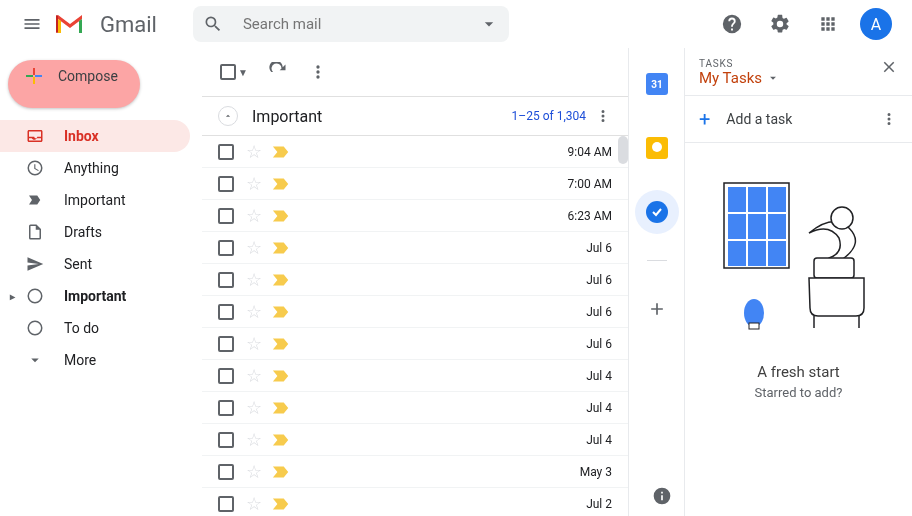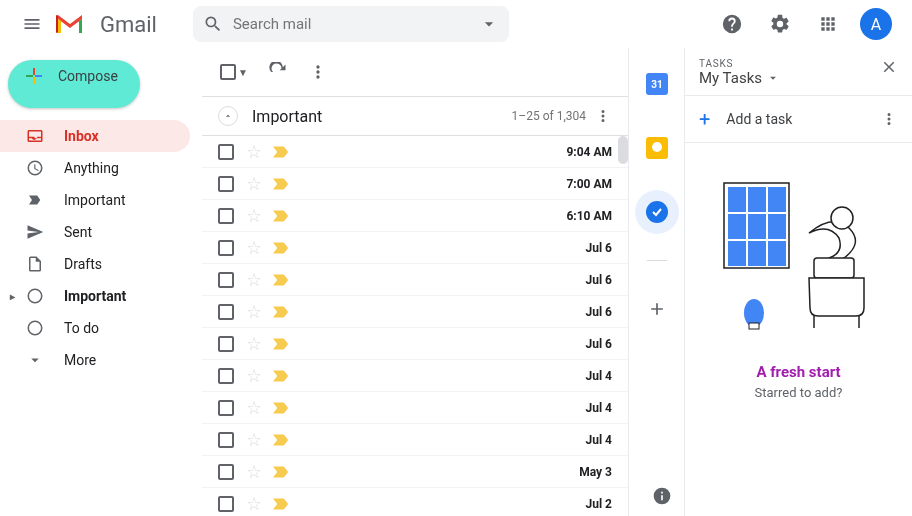--- a/index.html
+++ b/index.html
@@ -2,73 +2,73 @@
 <html><head>
 <meta charset="utf-8">
 <style>
 * { margin: 0; padding: 0; box-sizing: border-box; font-family: 'Google Sans', Roboto, Arial, sans-serif; }
 body { width: 912px; height: 516px; overflow: hidden; background: #fff; color: #202124; display: flex; flex-direction: column; }
 .header { height: 48px; display: flex; align-items: center; padding: 0 8px; }
 .hamburger { width: 48px; height: 48px; display: flex; align-items: center; justify-content: center; cursor: pointer; color: #5f6368; }
 .logo { display: flex; align-items: center; margin-right: 30px; }
 .logo-text { font-size: 22px; color: #5f6368; margin-left: 16px; }
 .search-bar { flex: 0 0 316px; height: 36px; background: #f1f3f4; border-radius: 8px; display: flex; align-items: center; padding: 0 10px; margin-left: 6px; }
-.search-bar input { border: none; background: transparent; outline: none; font-size: 15px; flex: 1; margin-left: 10px; color: #5f6368; }
+.search-bar input { border: none; background: transparent; outline: none; font-size: 15px; flex: 1; margin-left: 20px; color: #5f6368; }
 .search-opts { color: #5f6368; cursor: pointer; }
 .header-spacer { flex: 1; }
 .header-icons { display: flex; align-items: center; gap: 8px; }
 .icon-btn { width: 40px; height: 40px; display: flex; align-items: center; justify-content: center; cursor: pointer; color: #5f6368; border-radius: 50%; }
 .avatar { width: 32px; height: 32px; border-radius: 50%; background: #1a73e8; color: #fff; display: flex; align-items: center; justify-content: center; font-size: 16px; cursor: pointer; margin-left: 4px; margin-right: 12px; }
 .body-wrap { flex: 1; display: flex; overflow: hidden; }
 .left-nav { width: 202px; padding-top: 8px; }
-.compose-btn { margin: 4px 0 12px 8px; height: 48px; padding: 0 22px 16px 14px; border-radius: 24px; background: #5eead4; box-shadow: 0 1px 3px rgba(60,64,67,0.3); display: inline-flex; align-items: center; cursor: pointer; font-size: 14px; color: #3c4043; }
+.compose-btn { margin: 4px 0 12px 8px; height: 48px; padding: 0 22px 16px 14px; border-radius: 24px; background: #fca5a5; box-shadow: 0 1px 3px rgba(60,64,67,0.3); display: inline-flex; align-items: center; cursor: pointer; font-size: 14px; color: #3c4043; }
 .compose-btn svg { margin-right: 12px; }
 .nav-item { height: 32px; display: flex; align-items: center; padding: 0 12px 0 26px; border-radius: 0 16px 16px 0; cursor: pointer; font-size: 14px; color: #202124; margin-right: 12px; }
 .nav-item.active { background: #fce8e6; color: #d93025; font-weight: 700; }
 .nav-item.bold { font-weight: 700; }
 .nav-item .ni-icon { width: 20px; margin-right: 18px; color: #5f6368; display: flex; }
 .nav-item.active .ni-icon { color: #d93025; }
 .nav-item .caret { position: absolute; left: 10px; font-size: 10px; color: #5f6368; }
 .nav-item { position: relative; }
 .main { flex: 1; display: flex; flex-direction: column; border-left: none; }
 .toolbar { height: 48px; display: flex; align-items: center; padding: 0 10px; }
 .checkbox { width: 16px; height: 16px; border: 2px solid #5f6368; border-radius: 2px; cursor: pointer; }
 .tb-check { display: flex; align-items: center; margin-left: 8px; }
 .tb-caret { font-size: 10px; color: #5f6368; margin-left: 2px; cursor: pointer; }
 .tb-icon { margin-left: 20px; cursor: pointer; color: #5f6368; }
 .section-header { height: 40px; display: flex; align-items: center; padding: 0 16px; border-top: 1px solid #e0e0e0; border-bottom: 1px solid #e0e0e0; }
 .section-header .collapse { cursor: pointer; color: #5f6368; width: 20px; height: 20px; border: 1px solid #dadce0; border-radius: 50%; display: flex; align-items: center; justify-content: center; margin-right: 14px; font-size: 12px; }
 .section-title { font-size: 16px; color: #202124; flex: 1; }
-.section-count { font-size: 12px; color: #737373; margin-right: 8px; }
+.section-count { font-size: 12px; color: #1d4ed8; margin-right: 8px; }
 .section-more { cursor: pointer; color: #5f6368; }
 .mail-list { flex: 1; overflow-y: auto; position: relative; }
 .mail-row { height: 32px; display: flex; align-items: center; padding: 0 16px; border-bottom: 1px solid #f1f3f4; cursor: pointer; }
 .mail-row .checkbox { margin-right: 12px; }
 .mail-star { color: #dadce0; cursor: pointer; margin-right: 10px; font-size: 18px; }
 .mail-important { margin-right: 10px; }
-.mail-date { margin-left: auto; font-size: 12px; font-weight: 700; color: #202124; }
+.mail-date { margin-left: auto; font-size: 12px; font-weight: 400; color: #202124; }
 .scrollbar-ghost { position: absolute; right: 0; top: 0; width: 10px; height: 28px; background: #dadce0; border-radius: 5px; }
 .right-rail { width: 56px; border-left: 1px solid #e8eaed; display: flex; flex-direction: column; align-items: center; padding-top: 16px; gap: 24px; }
 .rail-app { width: 40px; height: 40px; display: flex; align-items: center; justify-content: center; cursor: pointer; border-radius: 50%; position: relative; }
 .rail-app.active::before { content: ''; position: absolute; inset: -2px; border-radius: 50%; background: #e8f0fe; z-index: -1; }
 .rail-divider { width: 20px; height: 1px; background: #dadce0; margin: 4px 0; }
 .tasks-panel { width: 228px; border-left: 1px solid #e8eaed; display: flex; flex-direction: column; }
 .tasks-header { padding: 10px 14px 8px; display: flex; align-items: flex-start; }
 .tasks-header-text { flex: 1; }
 .tasks-label { font-size: 10px; letter-spacing: 0.8px; color: #5f6368; text-transform: uppercase; }
-.tasks-title { font-size: 15px; color: #404040; display: flex; align-items: center; cursor: pointer; }
+.tasks-title { font-size: 15px; color: #c2410c; display: flex; align-items: center; cursor: pointer; }
 .tasks-title svg { margin-left: 4px; }
 .tasks-close { cursor: pointer; color: #5f6368; }
 .tasks-add { height: 48px; display: flex; align-items: center; padding: 0 14px; border-top: 1px solid #e8eaed; border-bottom: 1px solid #e8eaed; }
 .tasks-add-btn { display: flex; align-items: center; cursor: pointer; color: #3c4043; font-size: 14px; flex: 1; }
 .tasks-add-btn .plus { color: #1a73e8; margin-right: 16px; font-size: 20px; }
 .tasks-more { cursor: pointer; color: #5f6368; }
 .tasks-body { flex: 1; display: flex; flex-direction: column; align-items: center; justify-content: flex-start; padding: 30px 14px; }
 .tasks-illus { width: 170px; height: 170px; margin-bottom: 20px; }
-.fresh-title { font-size: 15px; color: #a21caf; margin-bottom: 4px; font-weight: bold; }
+.fresh-title { font-size: 15px; color: #404040; margin-bottom: 4px; }
 .fresh-sub { font-size: 13px; color: #5f6368; }
 .info-floating { position: absolute; bottom: 10px; right: 240px; color: #5f6368; cursor: pointer; }
 svg { display: block; }
 </style>
 </head>
 <body>
 
 <div class="header">
   <div class="hamburger">
     <svg width="20" height="20" viewBox="0 0 24 24">
@@ -153,32 +153,32 @@
           <span class="ni-icon">
             <svg width="18" height="18" viewBox="0 0 24 24">
               <path d="M4 6h11l4 6-4 6H4l4-6z" fill="currentColor"></path>
             </svg>
           </span>
           <span>Important</span>
         </div>
         <div class="nav-item">
           <span class="ni-icon">
             <svg width="18" height="18" viewBox="0 0 24 24">
+              <path d="M14 2H6a2 2 0 00-2 2v16a2 2 0 002 2h12a2 2 0 002-2V8l-6-6zM6 20V4h7v5h5v11H6z" fill="currentColor"></path>
+            </svg>
+          </span>
+          <span>Drafts</span>
+        </div>
+        <div class="nav-item">
+          <span class="ni-icon">
+            <svg width="18" height="18" viewBox="0 0 24 24">
               <path d="M2.01 21L23 12 2.01 3 2 10l15 2-15 2z" fill="currentColor"></path>
             </svg>
           </span>
           <span>Sent</span>
-        </div>
-        <div class="nav-item">
-          <span class="ni-icon">
-            <svg width="18" height="18" viewBox="0 0 24 24">
-              <path d="M14 2H6a2 2 0 00-2 2v16a2 2 0 002 2h12a2 2 0 002-2V8l-6-6zM6 20V4h7v5h5v11H6z" fill="currentColor"></path>
-            </svg>
-          </span>
-          <span>Drafts</span>
         </div>
         <div class="nav-item bold">
           <span class="caret">▸</span>
           <span class="ni-icon">
             <svg width="18" height="18" viewBox="0 0 24 24">
               <path d="M3 6h18v2H3zm0 5h18v2H3zm0 5h18v2H3z" fill="currentColor" opacity="0"></path>
               <path d="M12 2l-5.5 9h11z M17.5 22a4.5 4.5 0 100-9 4.5 4.5 0 000 9zM3 13.5h8v8H3z" fill="currentColor" opacity="0"></path>
               <path d="M2 6h6v6H2zm0 8h6v6H2zm8-8h6v6h-6zm0 8h6v6h-6z" fill="currentColor" opacity="0"></path>
               <path fill="currentColor" d="M4 4h7v7H4zm9 0h7v7h-7zm-9 9h7v7H4zm9 0h7v7h-7z" opacity="0"></path>
               <circle cx="12" cy="12" r="9" fill="none" stroke="currentColor" stroke-width="2"></circle>
@@ -259,21 +259,21 @@
           <span class="mail-date">7:00 AM</span>
         </div>
         <div class="mail-row">
           <div class="checkbox"></div>
           <span class="mail-star">☆</span>
           <span class="mail-important">
             <svg width="18" height="14" viewBox="0 0 20 14">
               <path d="M1 1h12l5 6-5 6H1l5-6z" fill="#f7cb4d"></path>
             </svg>
           </span>
-          <span class="mail-date">6:10 AM</span>
+          <span class="mail-date">6:23 AM</span>
         </div>
         <div class="mail-row">
           <div class="checkbox"></div>
           <span class="mail-star">☆</span>
           <span class="mail-important">
             <svg width="18" height="14" viewBox="0 0 20 14">
               <path d="M1 1h12l5 6-5 6H1l5-6z" fill="#f7cb4d"></path>
             </svg>
           </span>
           <span class="mail-date">Jul 6</span>

